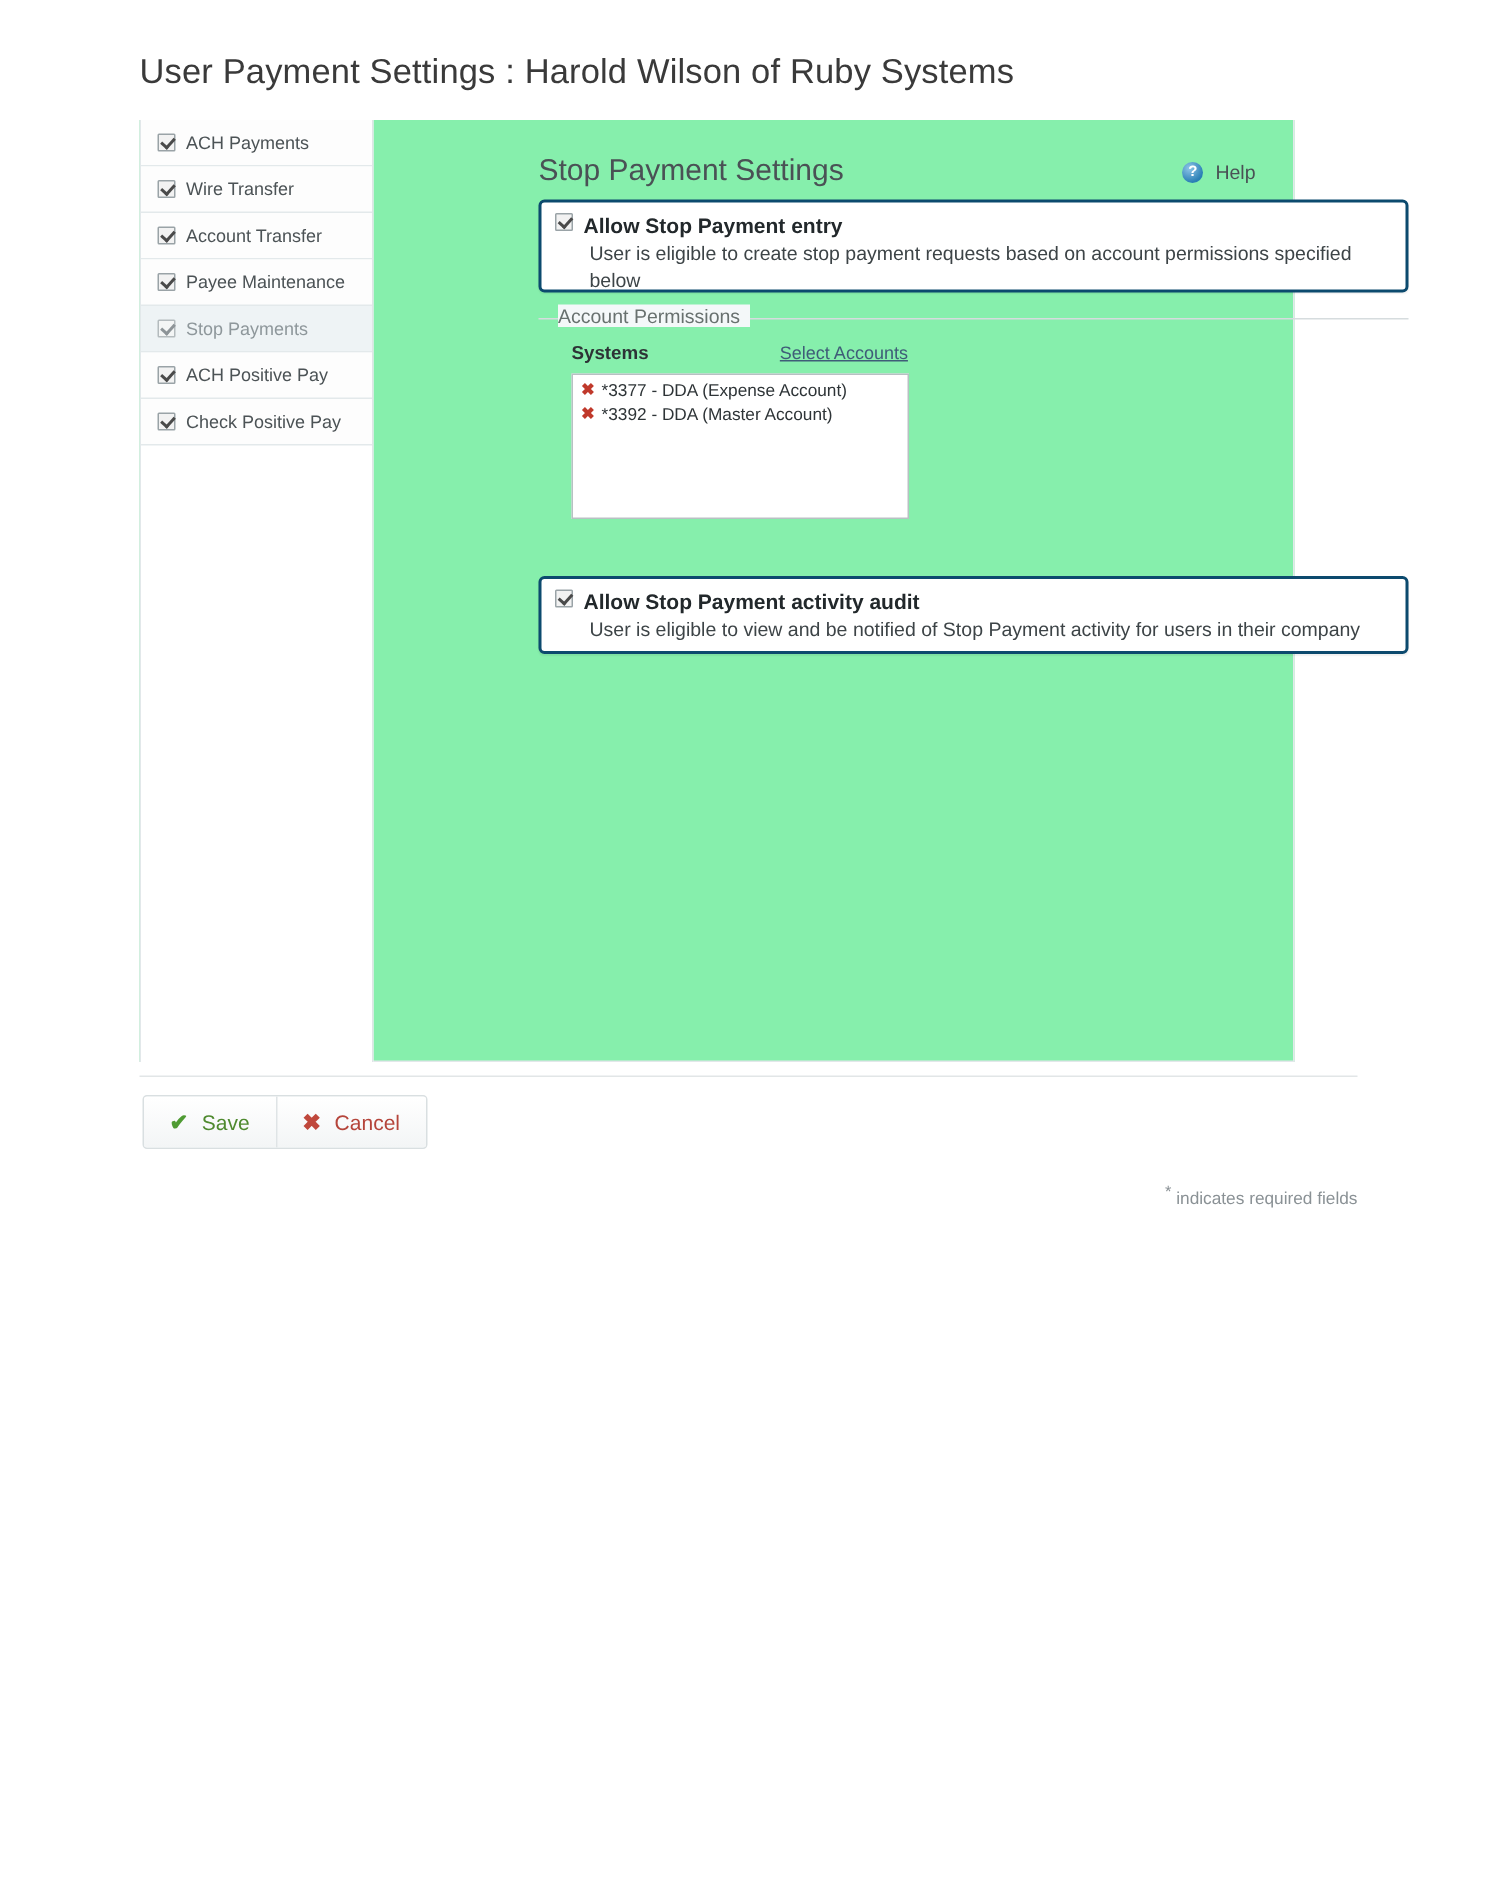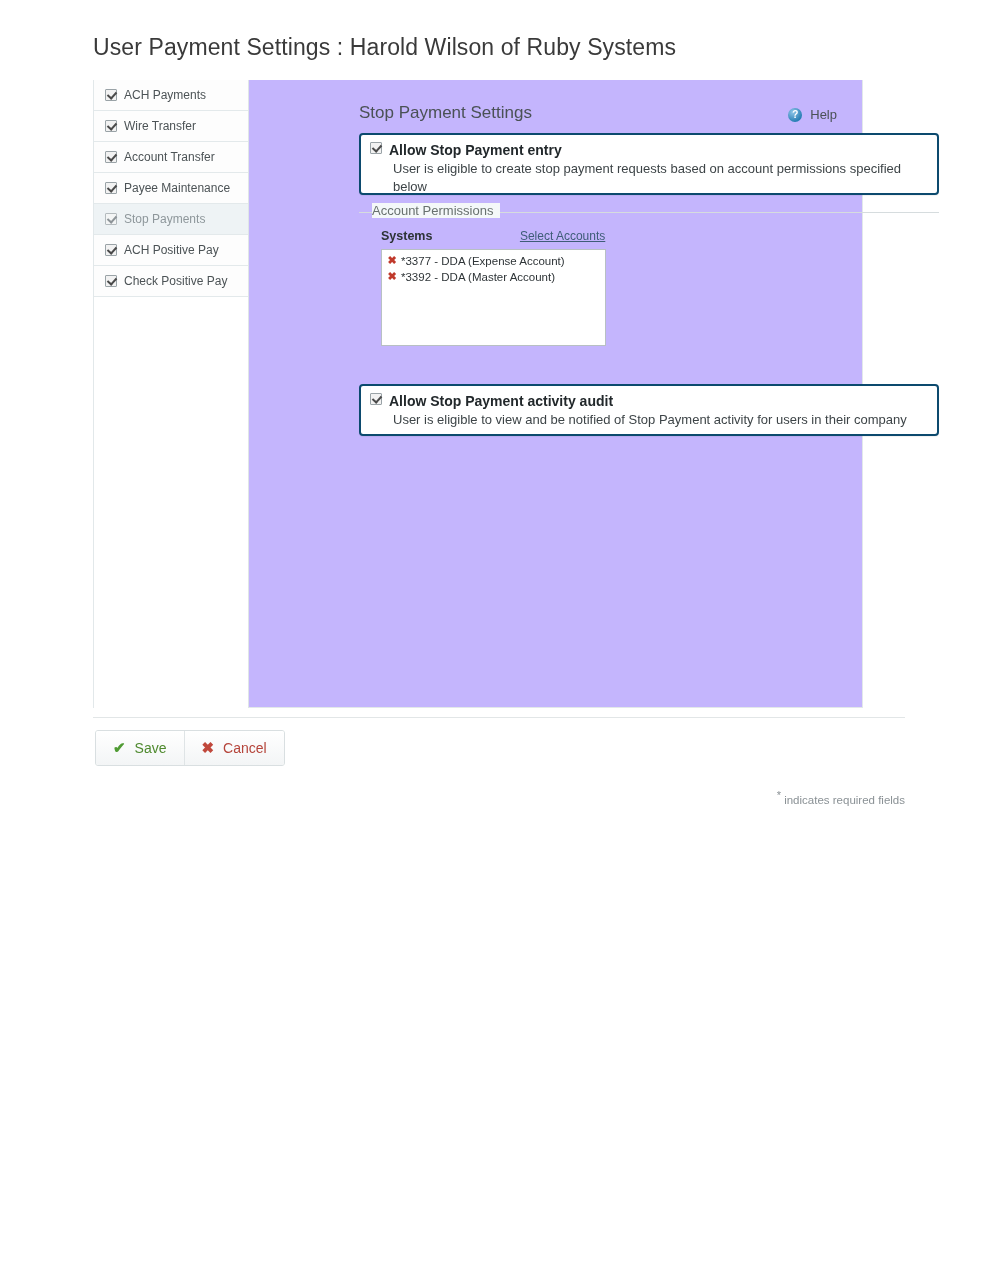--- a/index.html
+++ b/index.html
@@ -25,21 +25,21 @@
     font-weight: normal;
     letter-spacing: 0.1px;
     white-space: nowrap;
   }
   .panel {
     position: absolute;
     left: 93px;
     top: 80px;
     width: 770px;
     height: 628px;
-    background: #c4b5fd;
+    background: #86efac;
     border: 1px solid #e2e8ea;
     border-top: none;
     box-sizing: border-box;
   }
   
   .sidebar {
     position: absolute;
     left: 0px;
     top: 0px;
     width: 155px;
@@ -105,21 +105,21 @@
     position: absolute;
     left: 155px;
     top: 0;
     right: 0;
     bottom: 0;
   }
   .content-header {
     position: absolute;
     left: 110px;
     top: 23px;
-    font-size: 17px;
+    font-size: 20px;
     color: #4a5155;
     white-space: nowrap;
   }
   .help-wrap {
     position: absolute;
     right: 25px;
     top: 27px;
     display: flex;
     align-items: center;
     gap: 8px;

